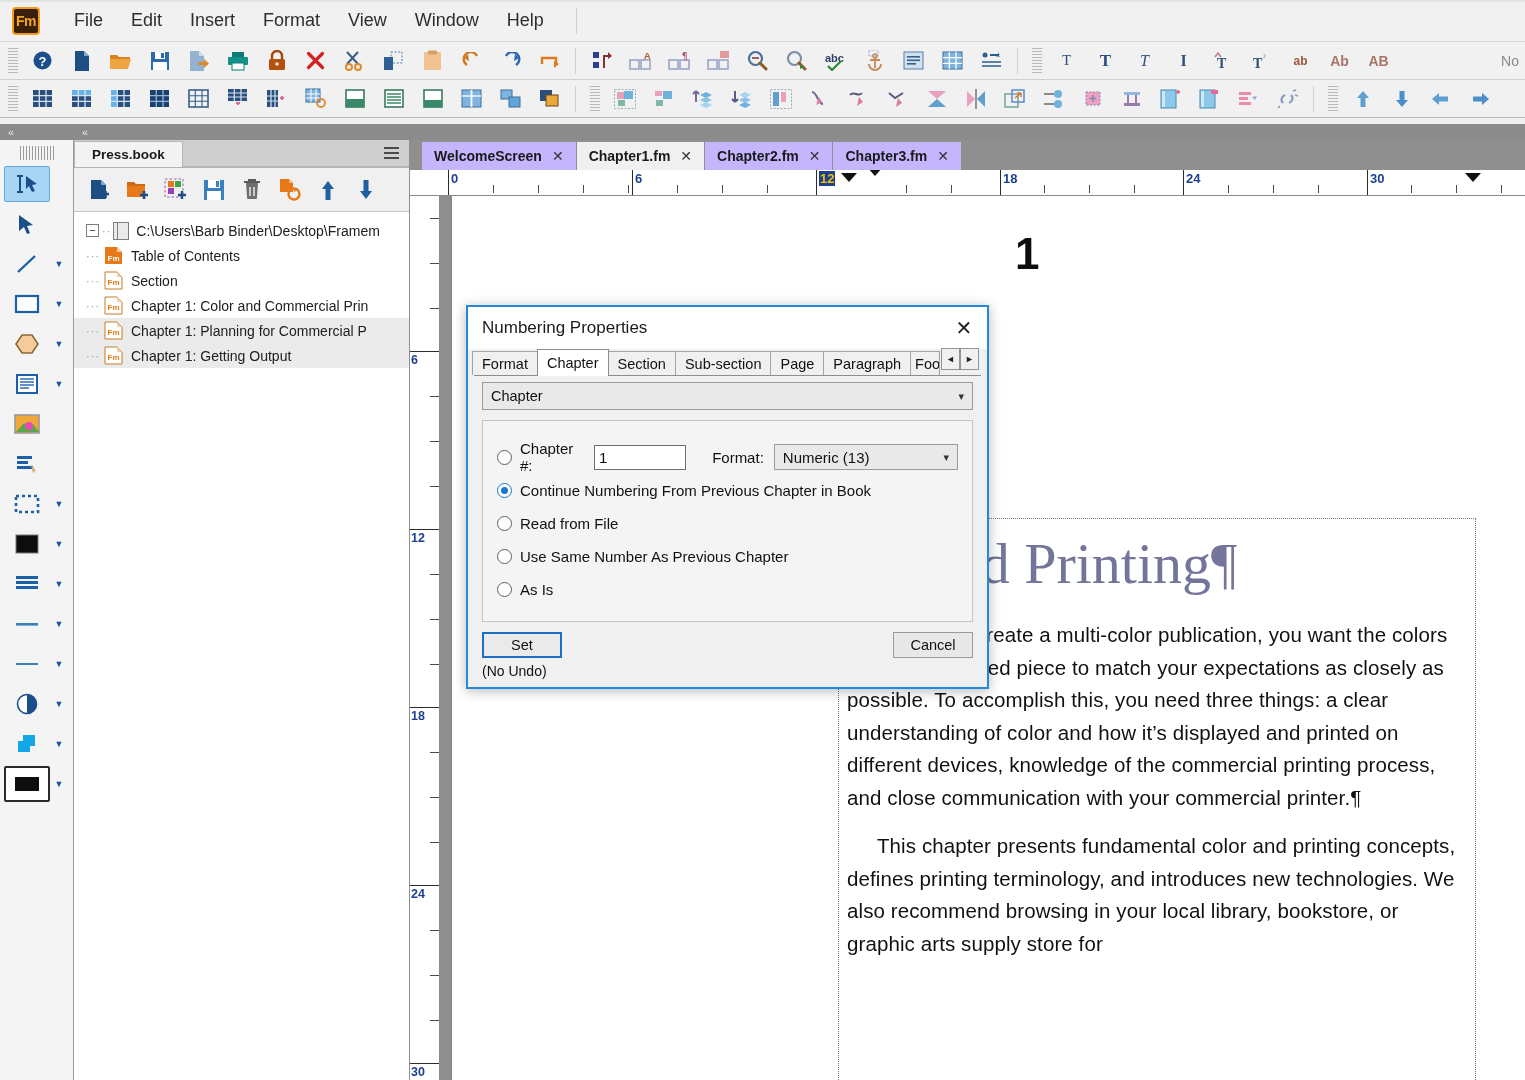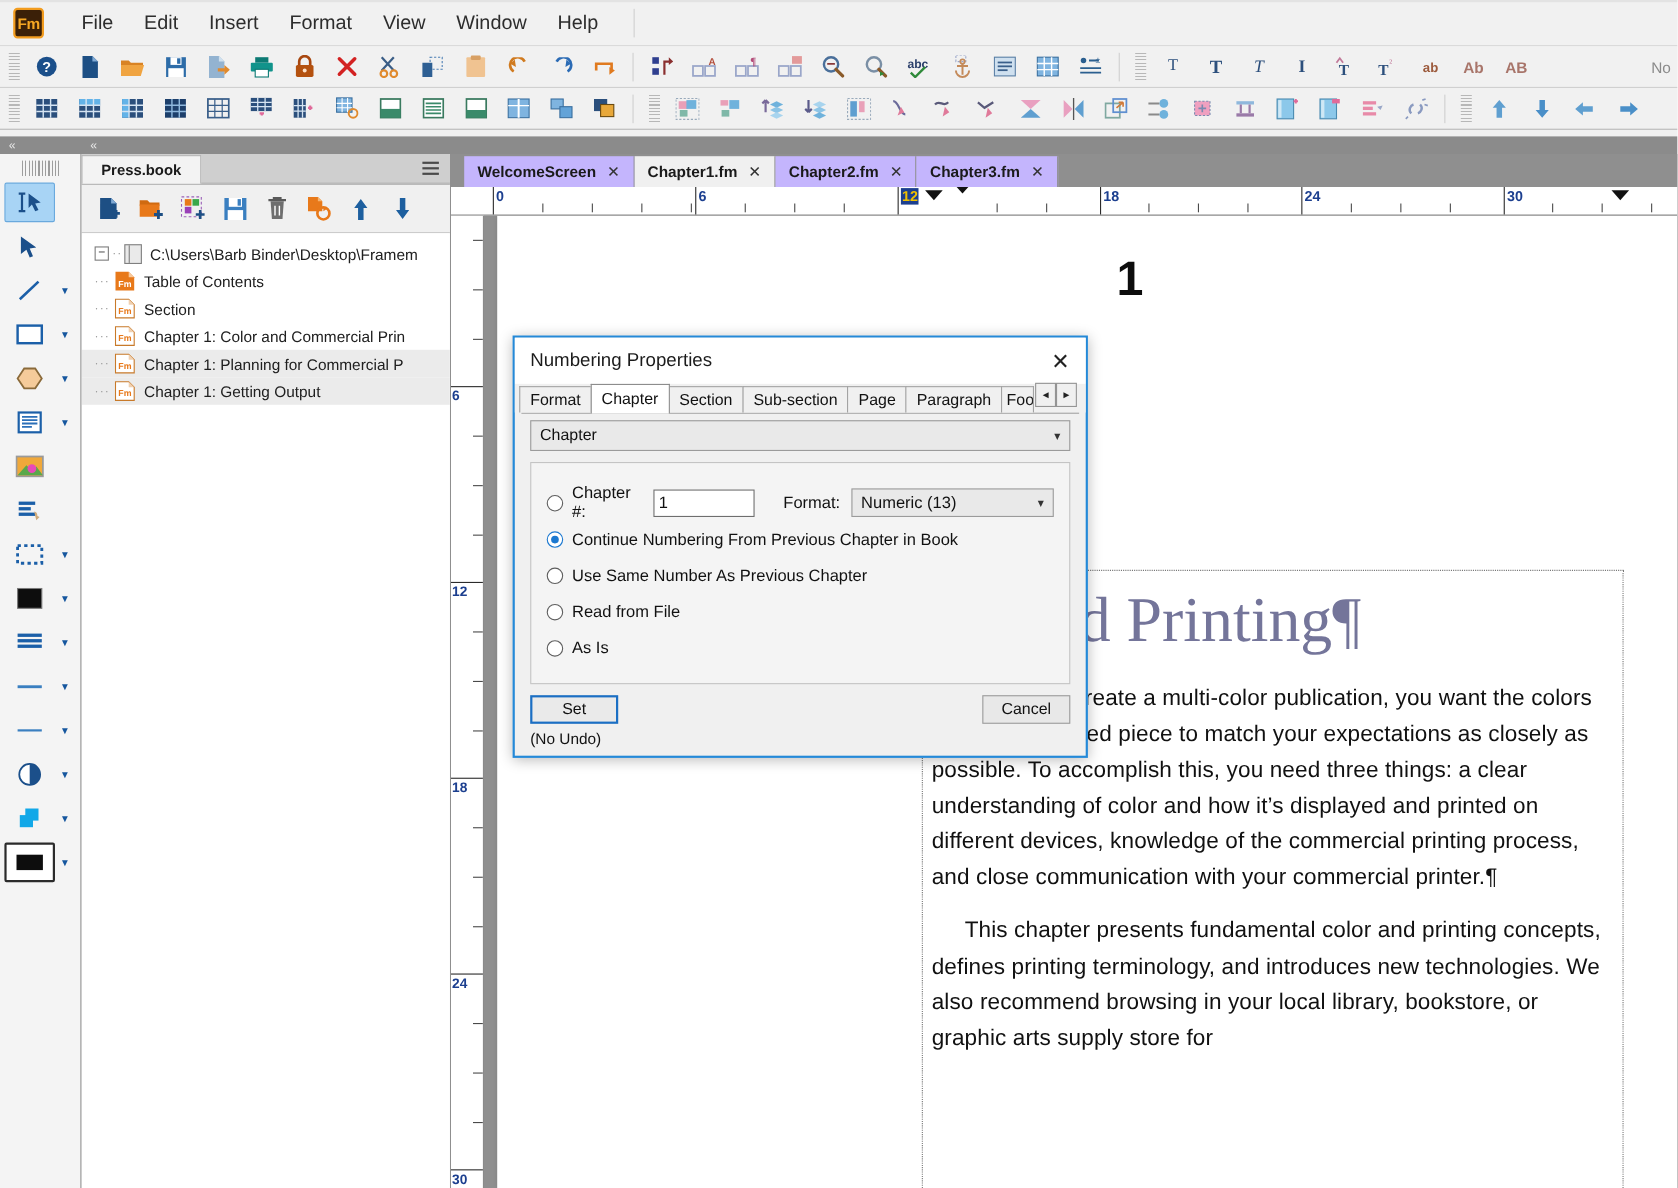--- a/index.html
+++ b/index.html
@@ -1238,26 +1238,26 @@
         </span>
       </div>
 
       <div class="radiorow">
         <span class="radio on"></span>
         <span class="rlabel">Continue Numbering From Previous Chapter in Book</span>
       </div>
 
       <div class="radiorow">
         <span class="radio"></span>
-        <span class="rlabel">Use Same Number As Previous Chapter</span>
+        <span class="rlabel">Read from File</span>
       </div>
 
       <div class="radiorow">
         <span class="radio"></span>
-        <span class="rlabel">Read from File</span>
+        <span class="rlabel">Use Same Number As Previous Chapter</span>
       </div>
 
       <div class="radiorow">
         <span class="radio"></span>
         <span class="rlabel">As Is</span>
       </div>
     </div>
   </div>
 
   <div id="dlg-footer">

